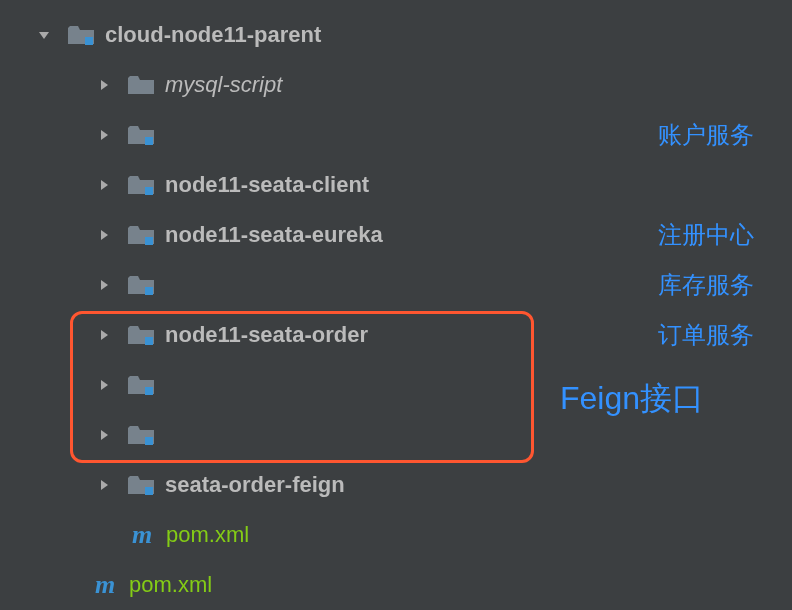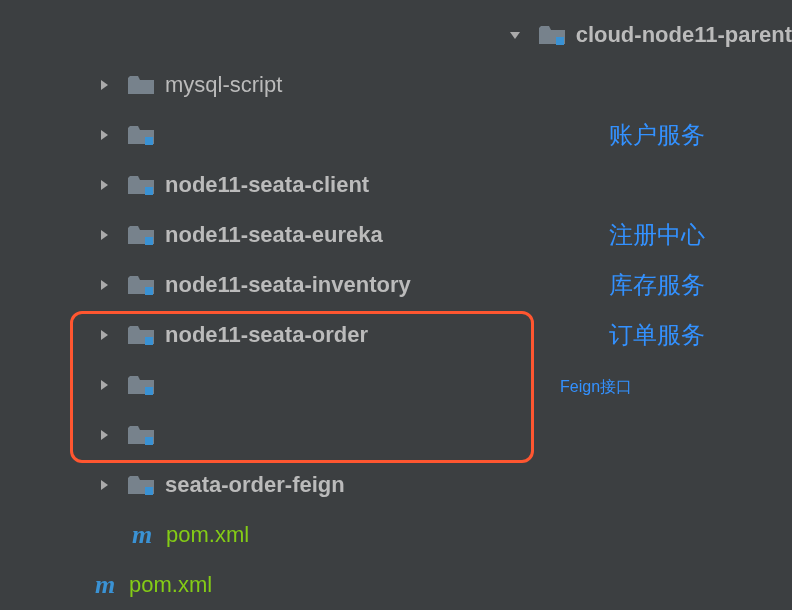--- a/index.html
+++ b/index.html
@@ -16,21 +16,21 @@
       height: 610px;
       padding: 10px 0;
       position: relative;
     }
     .tree-row {
       display: flex;
       align-items: center;
       height: 50px;
       white-space: nowrap;
     }
-    .indent-0 { padding-left: 35px; justify-content: flex-end; }
+    .indent-0 { padding-left: 35px; }
     .indent-1 { padding-left: 95px; }
     .indent-2 { padding-left: 132px; }
     .chevron {
       width: 18px;
       height: 18px;
       margin-right: 14px;
       display: flex;
       align-items: center;
       justify-content: center;
       flex-shrink: 0;
@@ -53,44 +53,45 @@
       margin-right: 8px;
       font-family: Georgia, serif;
       flex-shrink: 0;
     }
     .name-bold {
       font-weight: bold;
       color: #bbbbbb;
     }
     .name-normal {
       color: #bbbbbb;
+      font-style: italic;
     }
     .name-pom {
       color: #84cc16;
     }
     .annotation {
       color: #3391ff;
       font-size: 24px;
       margin-left: auto;
-      padding-right: 87px;
+      padding-right: 38px;
     }
     .highlight-box {
       position: absolute;
       border: 3px solid #ff5630;
       border-radius: 12px;
       left: 70px;
       top: 311px;
       width: 464px;
       height: 152px;
       pointer-events: none;
     }
     .feign-label {
       position: absolute;
       color: #3391ff;
-      font-size: 16px;
+      font-size: 32px;
       left: 560px;
       top: 377px;
     }
   </style>
 </head>
 <body>
 
 <div class="tree-row indent-0">
   <span class="chevron">
     <svg width="14" height="14" viewBox="0 0 14 14">
@@ -171,21 +172,20 @@
     <svg width="14" height="14" viewBox="0 0 14 14">
         <path d="M4 2 L11 7 L4 12 Z" fill="#aaaaaa"></path>
       </svg>
   </span>
   <span class="folder-icon">
     <svg class="folder-svg" width="28" height="22" viewBox="0 0 28 22">
       <path d="M1 4 L1 20 L27 20 L27 6 L13 6 L11 2 L3 2 Z" fill="#77828c"></path>
       <rect x="18" y="13" width="8" height="8" fill="#3a92d4"></rect>
     </svg>
   </span>
-  <span class="name-bold">node11-seata-inventory</span>
   <span class="annotation">库存服务</span>
 </div>
 
 <div class="tree-row indent-1">
   <span class="chevron">
     <svg width="14" height="14" viewBox="0 0 14 14">
         <path d="M4 2 L11 7 L4 12 Z" fill="#aaaaaa"></path>
       </svg>
   </span>
   <span class="folder-icon">

